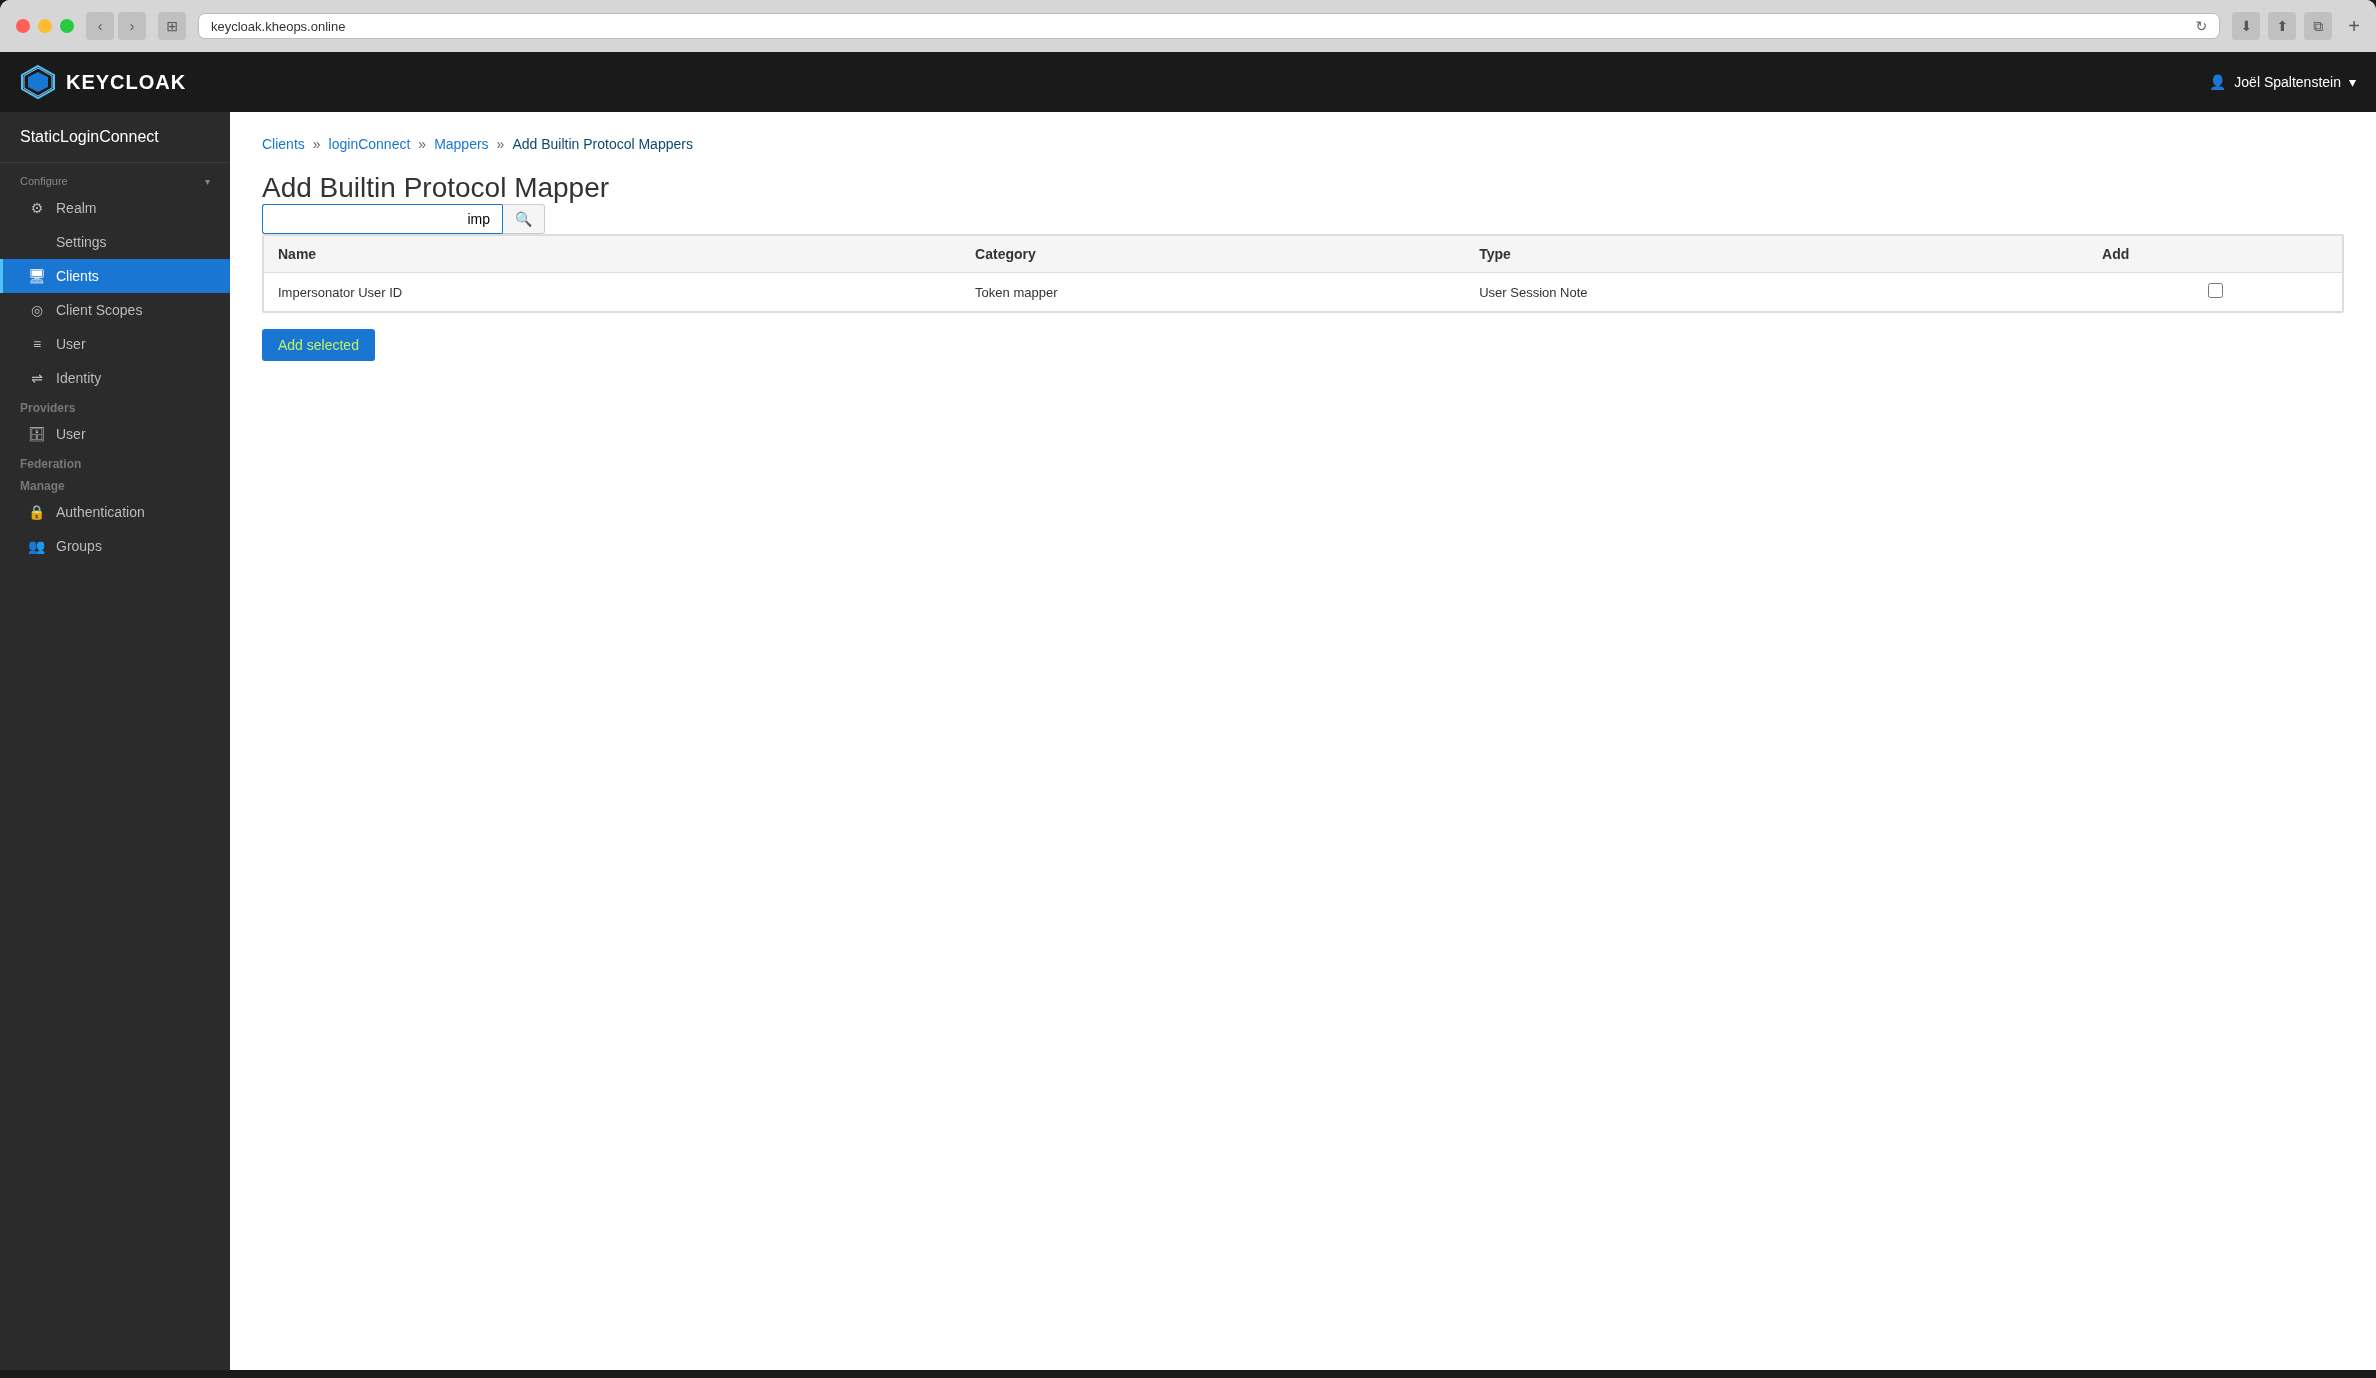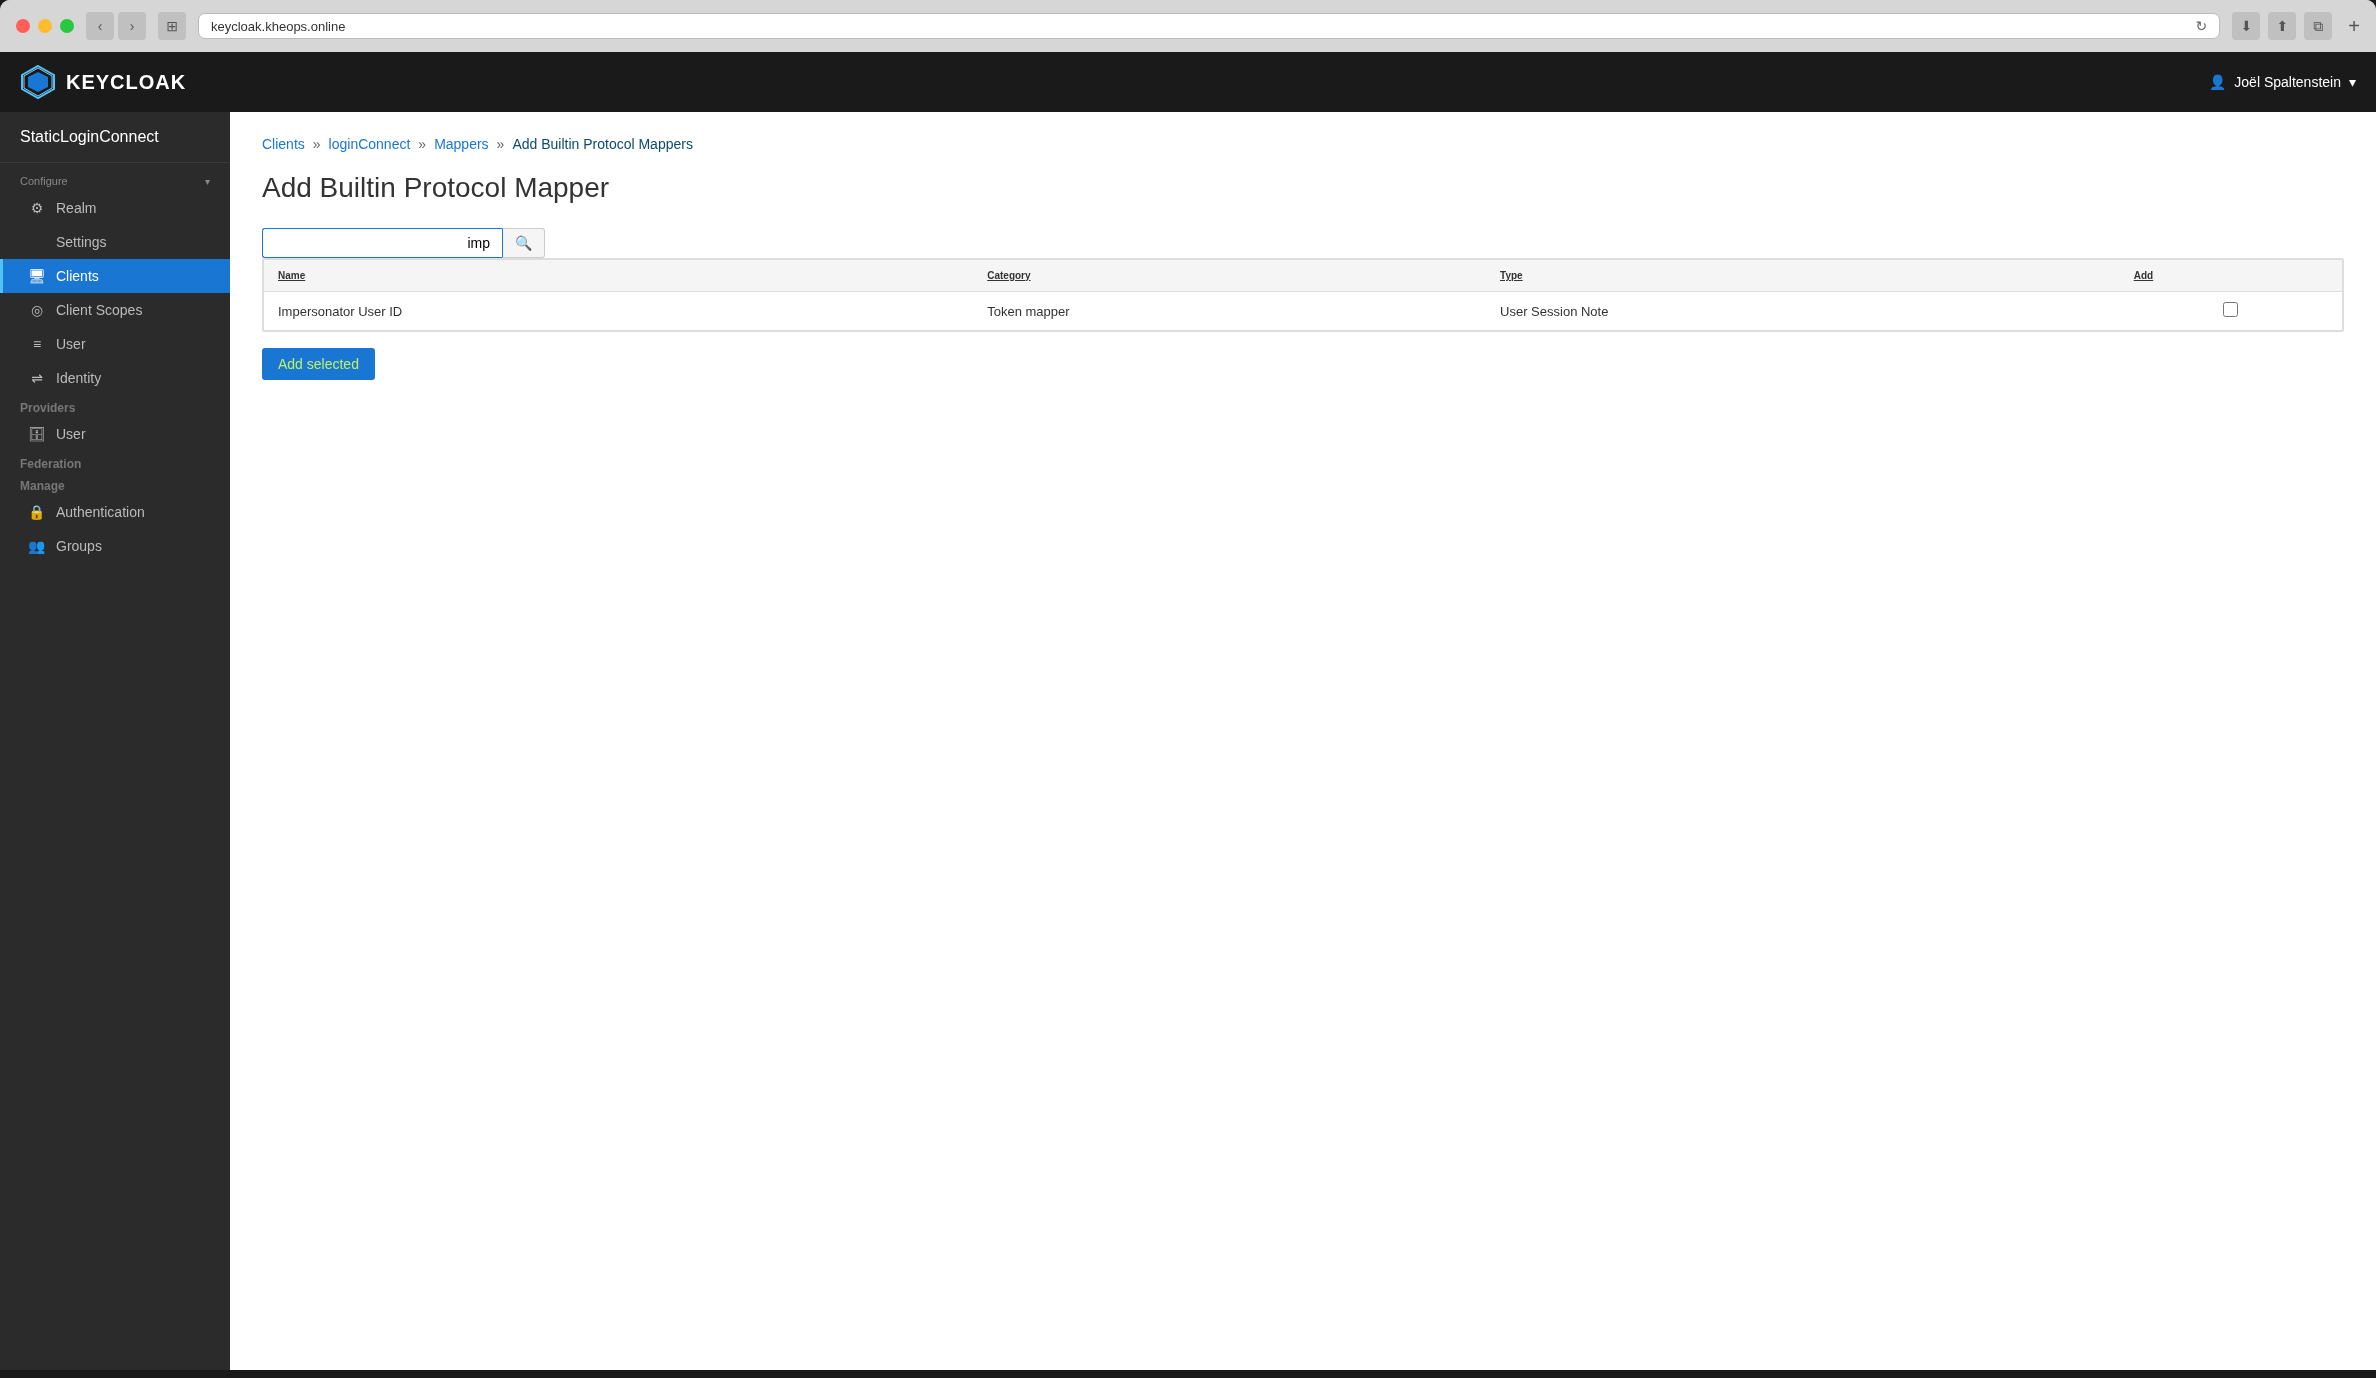--- a/index.html
+++ b/index.html
@@ -191,21 +191,20 @@
     }
     .breadcrumb-link { color: #1976d2; cursor: pointer; text-decoration: none; }
     .breadcrumb-sep { color: #666; }
     .breadcrumb-current { color: #0c4a6e; }
 
     
     .page-title {
       font-size: 28px;
       font-weight: 400;
       color: #333;
-      margin-bottom: 24px;
     }
 
     
     .search-container {
       display: flex;
       margin-bottom: 0;
     }
     .search-input {
       border: 1px solid #1976d2;
       border-right: none;
@@ -233,25 +232,24 @@
       border-collapse: collapse;
       border: 1px solid #ddd;
       margin-top: 0;
     }
     .mapper-table thead tr {
       background: #f5f5f5;
     }
     .mapper-table th {
       text-align: left;
       padding: 10px 14px;
-      font-size: 10px;
+      font-size: 14px;
       font-weight: 600;
       color: #333;
       border-bottom: 1px solid #ddd;
-      text-decoration: underline;
     }
     .mapper-table td {
       padding: 10px 14px;
       font-size: 13px;
       color: #333;
       border-bottom: 1px solid #eee;
     }
     .mapper-table tr:last-child td { border-bottom: none; }
 
     .checkbox-cell { text-align: center; }

